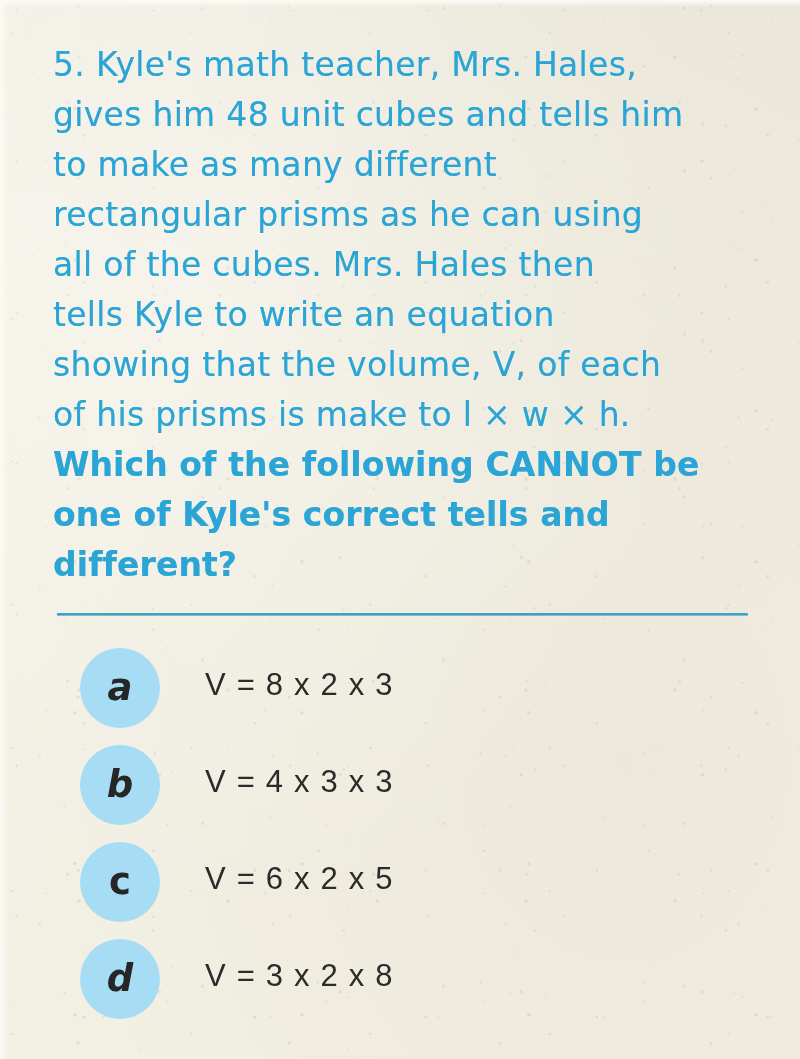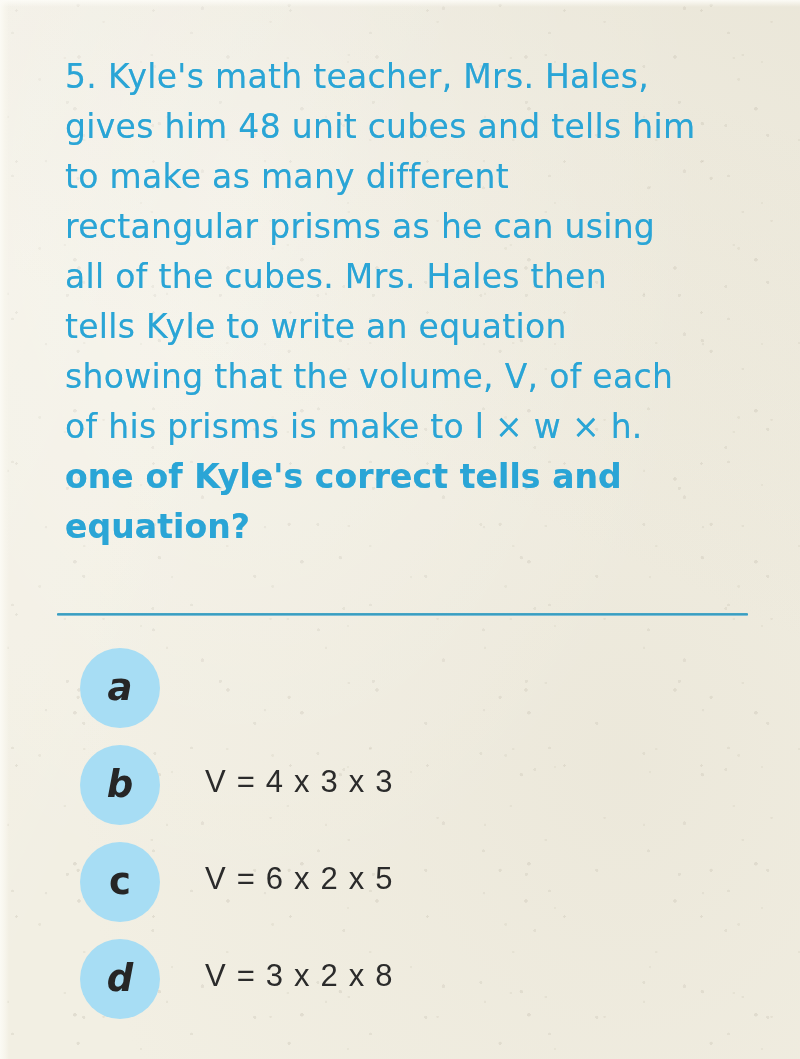--- a/index.html
+++ b/index.html
@@ -84,24 +84,23 @@
   }
 
   
   #content {
     position: relative;
     z-index: 3;
   }
 
   #question-block {
     position: absolute;
-    left: 65px;
+    left: 53px;
     top: 40px;
     width: 700px;
-    margin-top: 12px;
   }
 
   .q-line {
     color: #2aa5d6;
     font-family: "DejaVu Sans", sans-serif;
     font-size: 33px;
     line-height: 50px;
     letter-spacing: 0.3px;
     white-space: pre;
     text-shadow: 0 0 0.6px rgba(42,165,214,0.55);
@@ -188,32 +187,34 @@
 
     <div id="question-block">
       <div class="q-line">5. Kyle's math teacher, Mrs. Hales,</div>
       <div class="q-line">gives him 48 unit cubes and tells him</div>
       <div class="q-line">to make as many different</div>
       <div class="q-line">rectangular prisms as he can using</div>
       <div class="q-line">all of the cubes. Mrs. Hales then</div>
       <div class="q-line">tells Kyle to write an equation</div>
       <div class="q-line">showing that the volume, V, of each</div>
       <div class="q-line">of his prisms is make to l × w × h.</div>
+      <div class="q-line strong">Which of the following CANNOT be</div>
       <div class="q-line strong">one of Kyle's correct tells and</div>
-      <div class="q-line strong">equation?</div>
+      <div class="q-line strong">different?</div>
     </div>
 
     <div id="divider"></div>
 
     <div id="options">
 
       <div class="option-row">
         <div class="option-badge">
           <span class="option-letter">a</span>
         </div>
+        <div class="option-text">V = 8 x 2 x 3</div>
       </div>
 
       <div class="option-row">
         <div class="option-badge">
           <span class="option-letter">b</span>
         </div>
         <div class="option-text">V = 4 x 3 x 3</div>
       </div>
 
       <div class="option-row">

